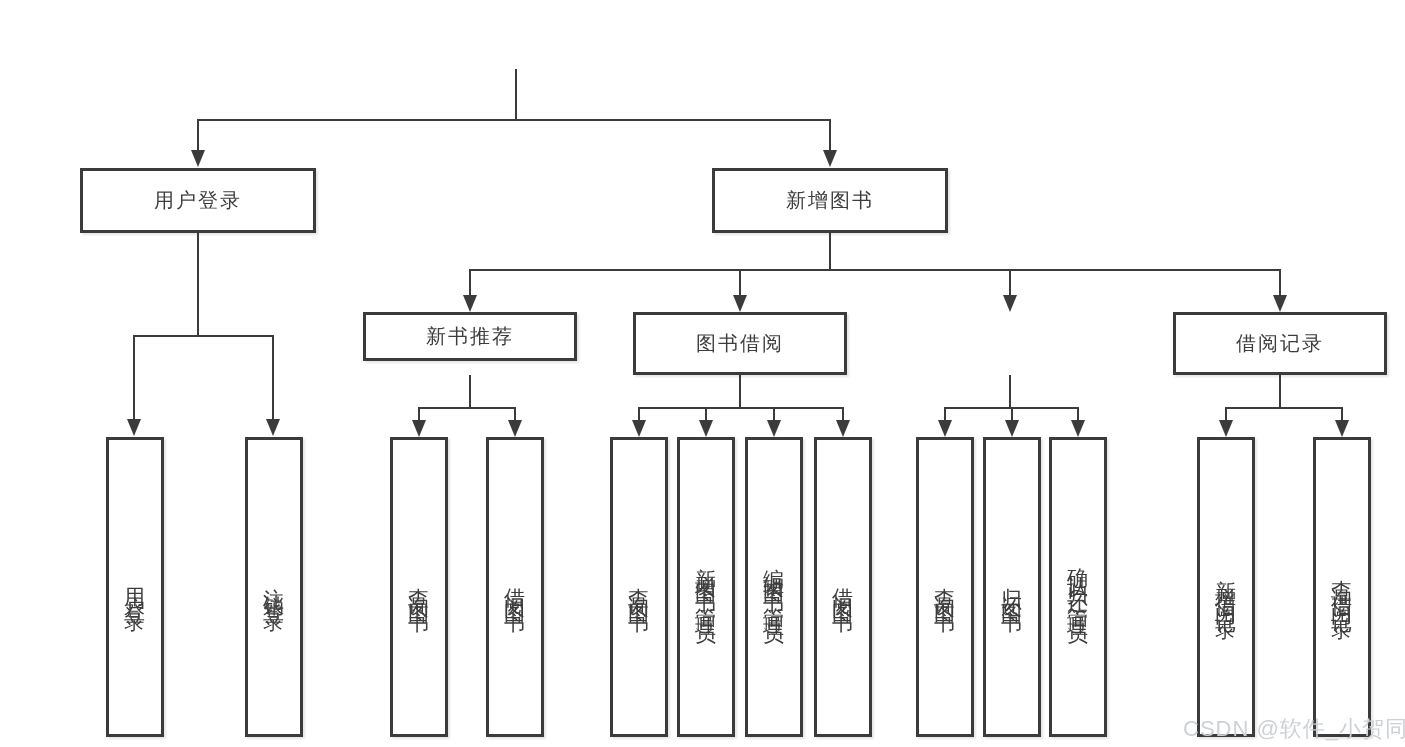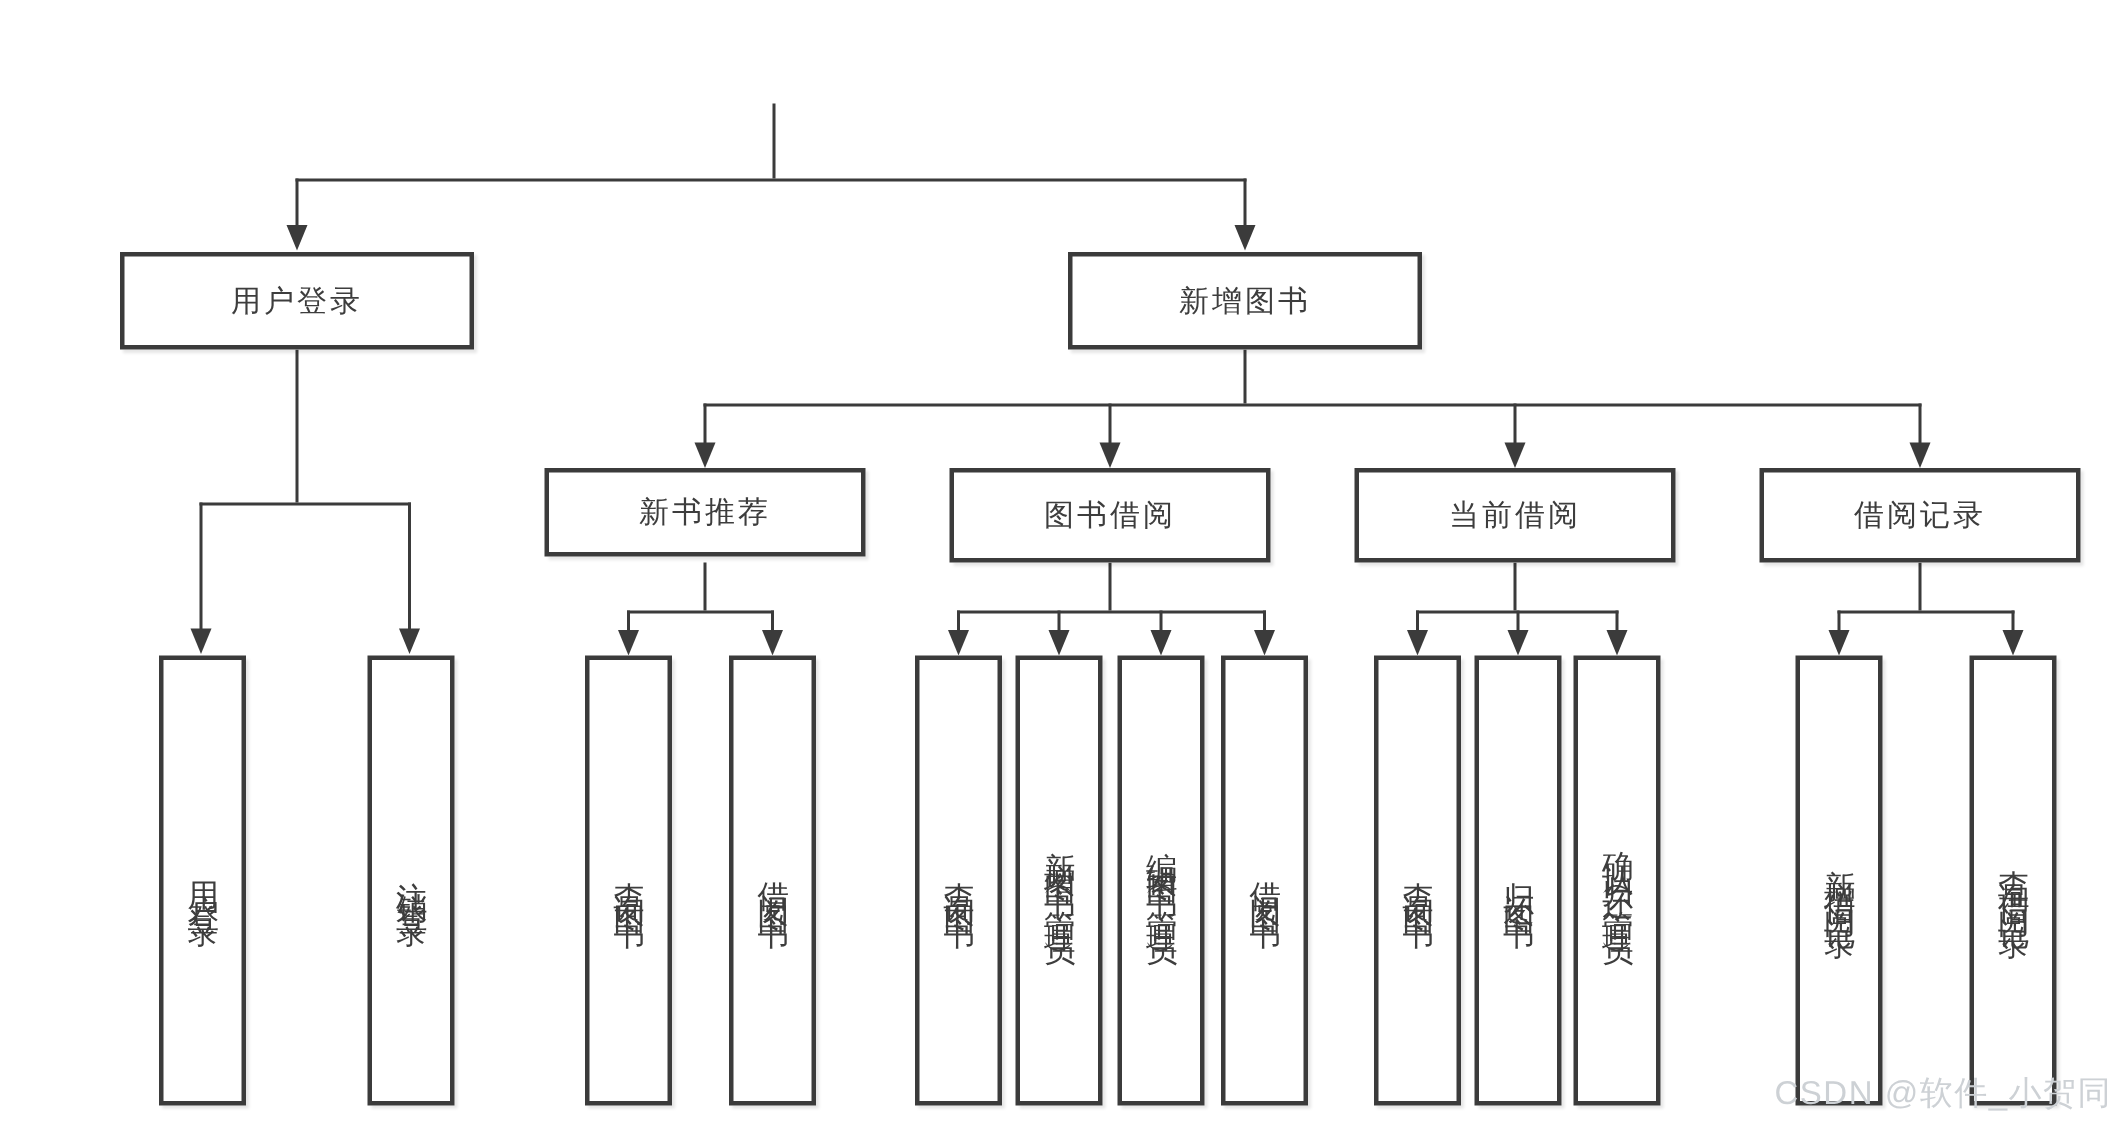--- a/index.html
+++ b/index.html
@@ -92,28 +92,25 @@
   <div class="hline" style="left:469px; top:269px; width:812px;"></div>
   <div class="vline" style="left:469px; top:269px; height:27px;"></div>
   <div class="vline" style="left:739px; top:269px; height:27px;"></div>
   <div class="vline" style="left:1009px; top:269px; height:27px;"></div>
   <div class="vline" style="left:1279px; top:269px; height:27px;"></div>
   <div class="arrow" style="left:463px; top:295px;"></div>
   <div class="arrow" style="left:733px; top:295px;"></div>
   <div class="arrow" style="left:1003px; top:295px;"></div>
   <div class="arrow" style="left:1273px; top:295px;"></div>
 
-  <div class="box" style="left:363px; top:312px; width:214px; height:59px;">
+  <div class="box" style="left:363px; top:312px; width:214px; height:49px;">
     <span>新书推荐</span>
   </div>
   <div class="box" style="left:633px; top:312px; width:214px; height:63px;">
     <span>图书借阅</span>
-  </div>
-  <div class="box" style="left:903px; top:312px; width:214px; height:63px;">
-    <span>当前借阅</span>
   </div>
   <div class="box" style="left:1173px; top:312px; width:214px; height:63px;">
     <span>借阅记录</span>
   </div>
 
   <div class="vline" style="left:469px; top:375px; height:32px;"></div>
   <div class="hline" style="left:418px; top:407px; width:98px;"></div>
   <div class="vline" style="left:418px; top:407px; height:14px;"></div>
   <div class="vline" style="left:514px; top:407px; height:14px;"></div>
   <div class="arrow" style="left:412px; top:420px;"></div>

